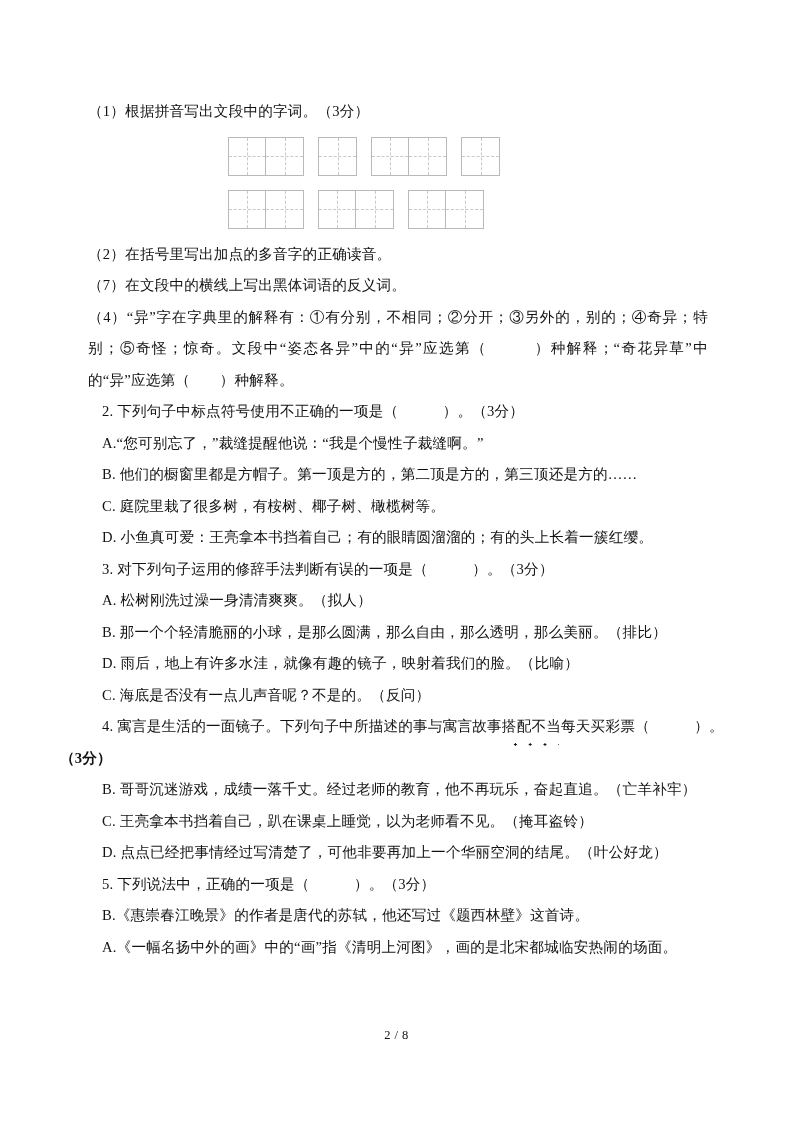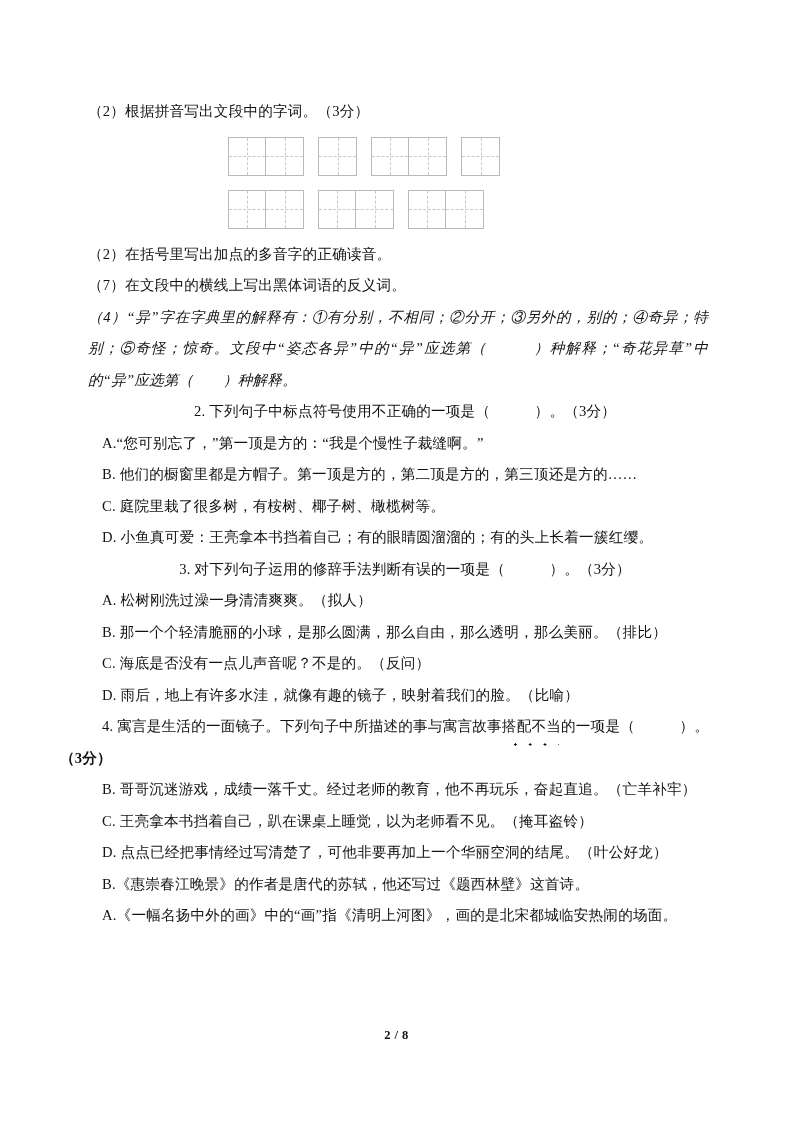--- a/index.html
+++ b/index.html
@@ -33,23 +33,22 @@
     font-size: 14.6px;
     line-height: 31.5px;
     letter-spacing: 0.2px;
     white-space: nowrap;
     color: #121212;
   }
   .line.wrapable {
     white-space: normal;
     text-align: justify;
     text-justify: inter-ideograph;
-    font-style: italic;
   }
-  .indent-num { padding-left: 14px; text-align: center; }
+  .indent-num { padding-left: 14px; }
   .indent-opt { padding-left: 14px; }
   .hang-out { margin-left: -28px; font-weight: bold; }
 
   
   .grid-row {
     display: flex;
     align-items: flex-start;
     margin: 0;
   }
   .grid-row.row1 { padding-left: 140px; margin-top: 9px; }
@@ -110,33 +109,33 @@
     background-position: 4px center;
   }
 
   .footer {
     position: absolute;
     left: 0;
     top: 1028px;
     width: 793px;
     text-align: center;
     font-size: 12.5px;
-    font-weight: bold;
+    font-weight: normal;
     font-family: "Liberation Serif", "DejaVu Serif", serif;
     color: #111;
     letter-spacing: 0.5px;
   }
 </style>
 </head>
 <body>
 
 <div class="page">
   <div class="content">
 
-    <div class="line">（2）根据拼音写出文段中的字词。（3分）</div>
+    <div class="line">（1）根据拼音写出文段中的字词。（3分）</div>
 
     <div class="grid-row row1">
       <div class="grid-group gap">
         <div class="cell"></div>
         <div class="cell"></div>
       </div>
       <div class="grid-group gap">
         <div class="cell"></div>
       </div>
       <div class="grid-group gap">
@@ -164,36 +163,37 @@
     </div>
 
     <div class="spacer-sm"></div>
 
     <div class="line">（2）在括号里写出加点的多音字的正确读音。</div>
     <div class="line">（7）在文段中的横线上写出黑体词语的反义词。</div>
 
     <div class="line wrapable">（4）“异”字在字典里的解释有：①有分别，不相同；②分开；③另外的，别的；④奇异；特别；⑤奇怪；惊奇。文段中“姿态各异”中的“异”应选第（　　　）种解释；“奇花异草”中的“异”应选第（　　）种解释。</div>
 
     <div class="line indent-num">2. 下列句子中标点符号使用不正确的一项是（　　　）。（3分）</div>
-    <div class="line indent-opt">A.“您可别忘了，”第一顶是方的：“我是个慢性子裁缝啊。”</div>
+    <div class="line indent-opt">A.“您可别忘了，”裁缝提醒他说：“我是个慢性子裁缝啊。”</div>
     <div class="line indent-opt">B. 他们的橱窗里都是方帽子。第一顶是方的，第二顶是方的，第三顶还是方的……</div>
     <div class="line indent-opt">C. 庭院里栽了很多树，有桉树、椰子树、橄榄树等。</div>
     <div class="line indent-opt">D. 小鱼真可爱：王亮拿本书挡着自己；有的眼睛圆溜溜的；有的头上长着一簇红缨。</div>
 
     <div class="line indent-num">3. 对下列句子运用的修辞手法判断有误的一项是（　　　）。（3分）</div>
     <div class="line indent-opt">A. 松树刚洗过澡一身清清爽爽。（拟人）</div>
     <div class="line indent-opt">B. 那一个个轻清脆丽的小球，是那么圆满，那么自由，那么透明，那么美丽。（排比）</div>
+    <div class="line indent-opt">D. 雨后，地上有许多水洼，就像有趣的镜子，映射着我们的脸。（比喻）</div>
     <div class="line indent-opt">C. 海底是否没有一点儿声音呢？不是的。（反问）</div>
-    <div class="line indent-opt">D. 雨后，地上有许多水洼，就像有趣的镜子，映射着我们的脸。（比喻）</div>
 
-    <div class="line indent-num"><span>4. 寓言是生活的一面镜子。下列句子中所描述的事与寓言故事</span><span class="dotted">搭配不当</span><span>的一项是（　　　）。</span></div>
+    <div class="line indent-num"><span>4. 寓言是生活的一面镜子。下列句子中所描述的事与寓言故事</span><span class="dotted">搭配不当</span><span>每天买彩票（　　　）。</span></div>
     <div class="line hang-out">（3分）</div>
     <div class="line indent-opt">B. 哥哥沉迷游戏，成绩一落千丈。经过老师的教育，他不再玩乐，奋起直追。（亡羊补牢）</div>
     <div class="line indent-opt">C. 王亮拿本书挡着自己，趴在课桌上睡觉，以为老师看不见。（掩耳盗铃）</div>
     <div class="line indent-opt">D. 点点已经把事情经过写清楚了，可他非要再加上一个华丽空洞的结尾。（叶公好龙）</div>
 
+    <div class="line indent-num">5. 下列说法中，正确的一项是（　　　）。（3分）</div>
     <div class="line indent-opt">B.《惠崇春江晚景》的作者是唐代的苏轼，他还写过《题西林壁》这首诗。</div>
     <div class="line indent-opt">A.《一幅名扬中外的画》中的“画”指《清明上河图》，画的是北宋都城临安热闹的场面。</div>
 
   </div>
 
   <div class="footer">2 / 8</div>
 </div>
 
 </body></html>

